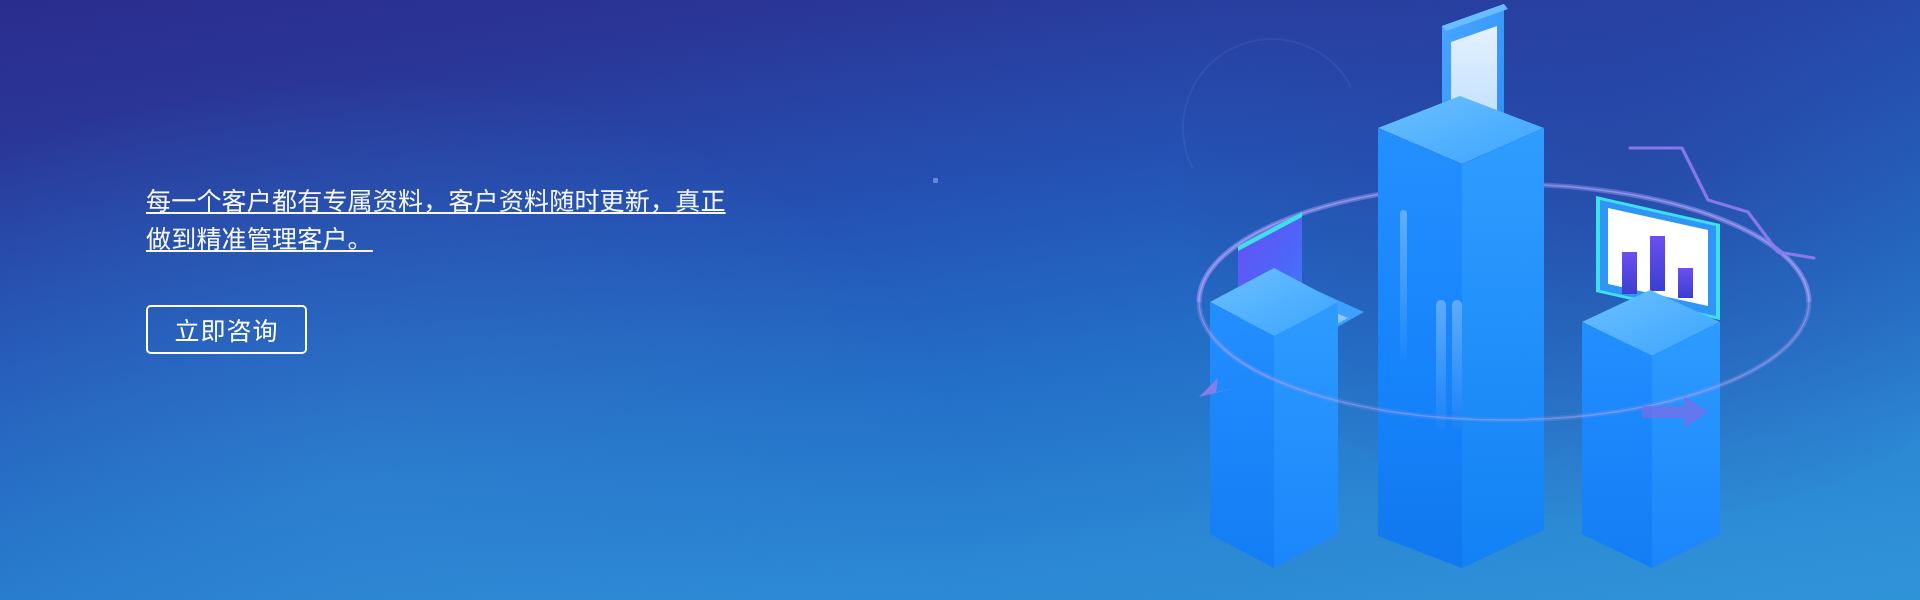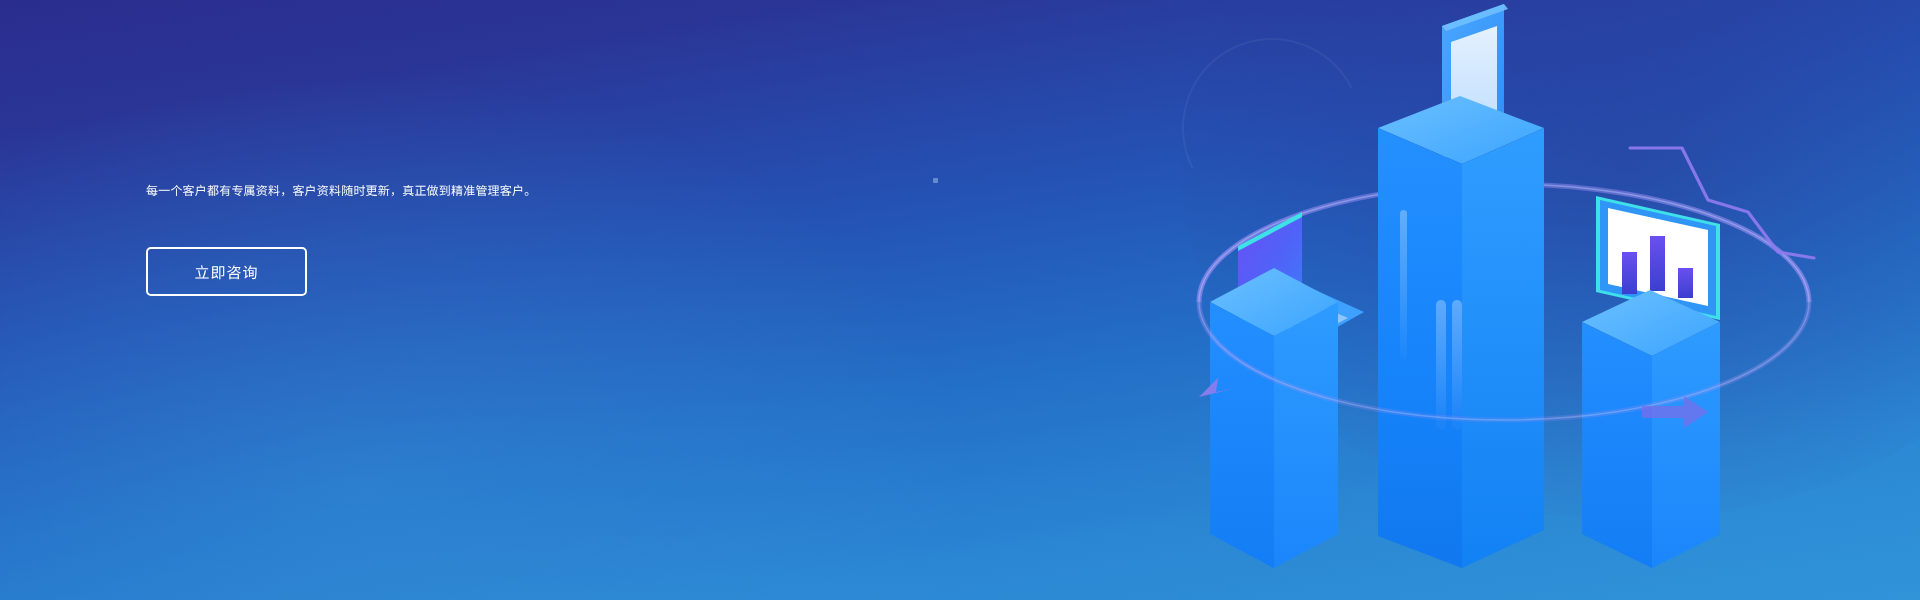--- a/index.html
+++ b/index.html
@@ -86,39 +86,40 @@
     font-size: 37px;
     font-weight: 700;
     letter-spacing: 0.5px;
     line-height: 1.25;
     white-space: nowrap;
     text-shadow: 0 1px 2px rgba(10,20,70,0.22);
   }
   .subcopy {
     margin: 22px 0 0 0;
     color: rgba(255,255,255,0.96);
-    font-size: 12px;
+    font-size: 25px;
     font-weight: 400;
     line-height: 1.52;
     letter-spacing: 0.2px;
     max-width: 585px;
+    text-decoration: underline;
   }
   .cta {
     display: inline-flex;
     align-items: center;
     justify-content: center;
     margin-top: 47px;
     width: 161px;
     height: 49px;
     border: 2px solid #ffffff;
     border-radius: 5px;
     background: transparent;
     color: #ffffff;
-    font-family: Liberation Serif, serif;
-    font-size: 15px;
+    font-family: Liberation Mono, monospace;
+    font-size: 25px;
     letter-spacing: 1px;
     cursor: pointer;
     padding: 0;
   }
 
   
   .artwork {
     position: absolute;
     right: 48px;
     top: 0;

